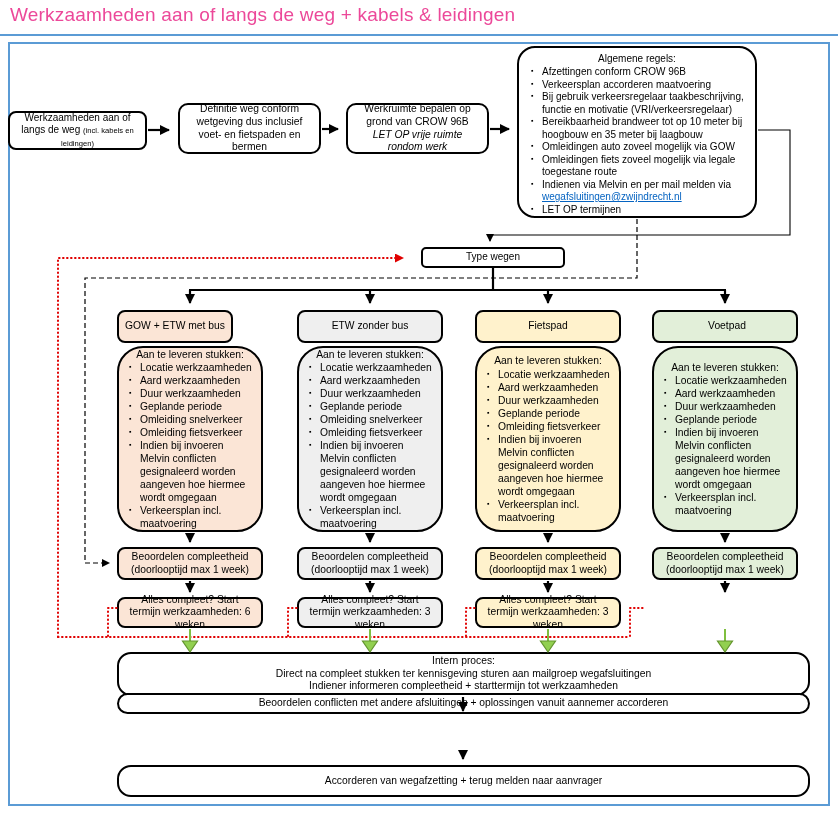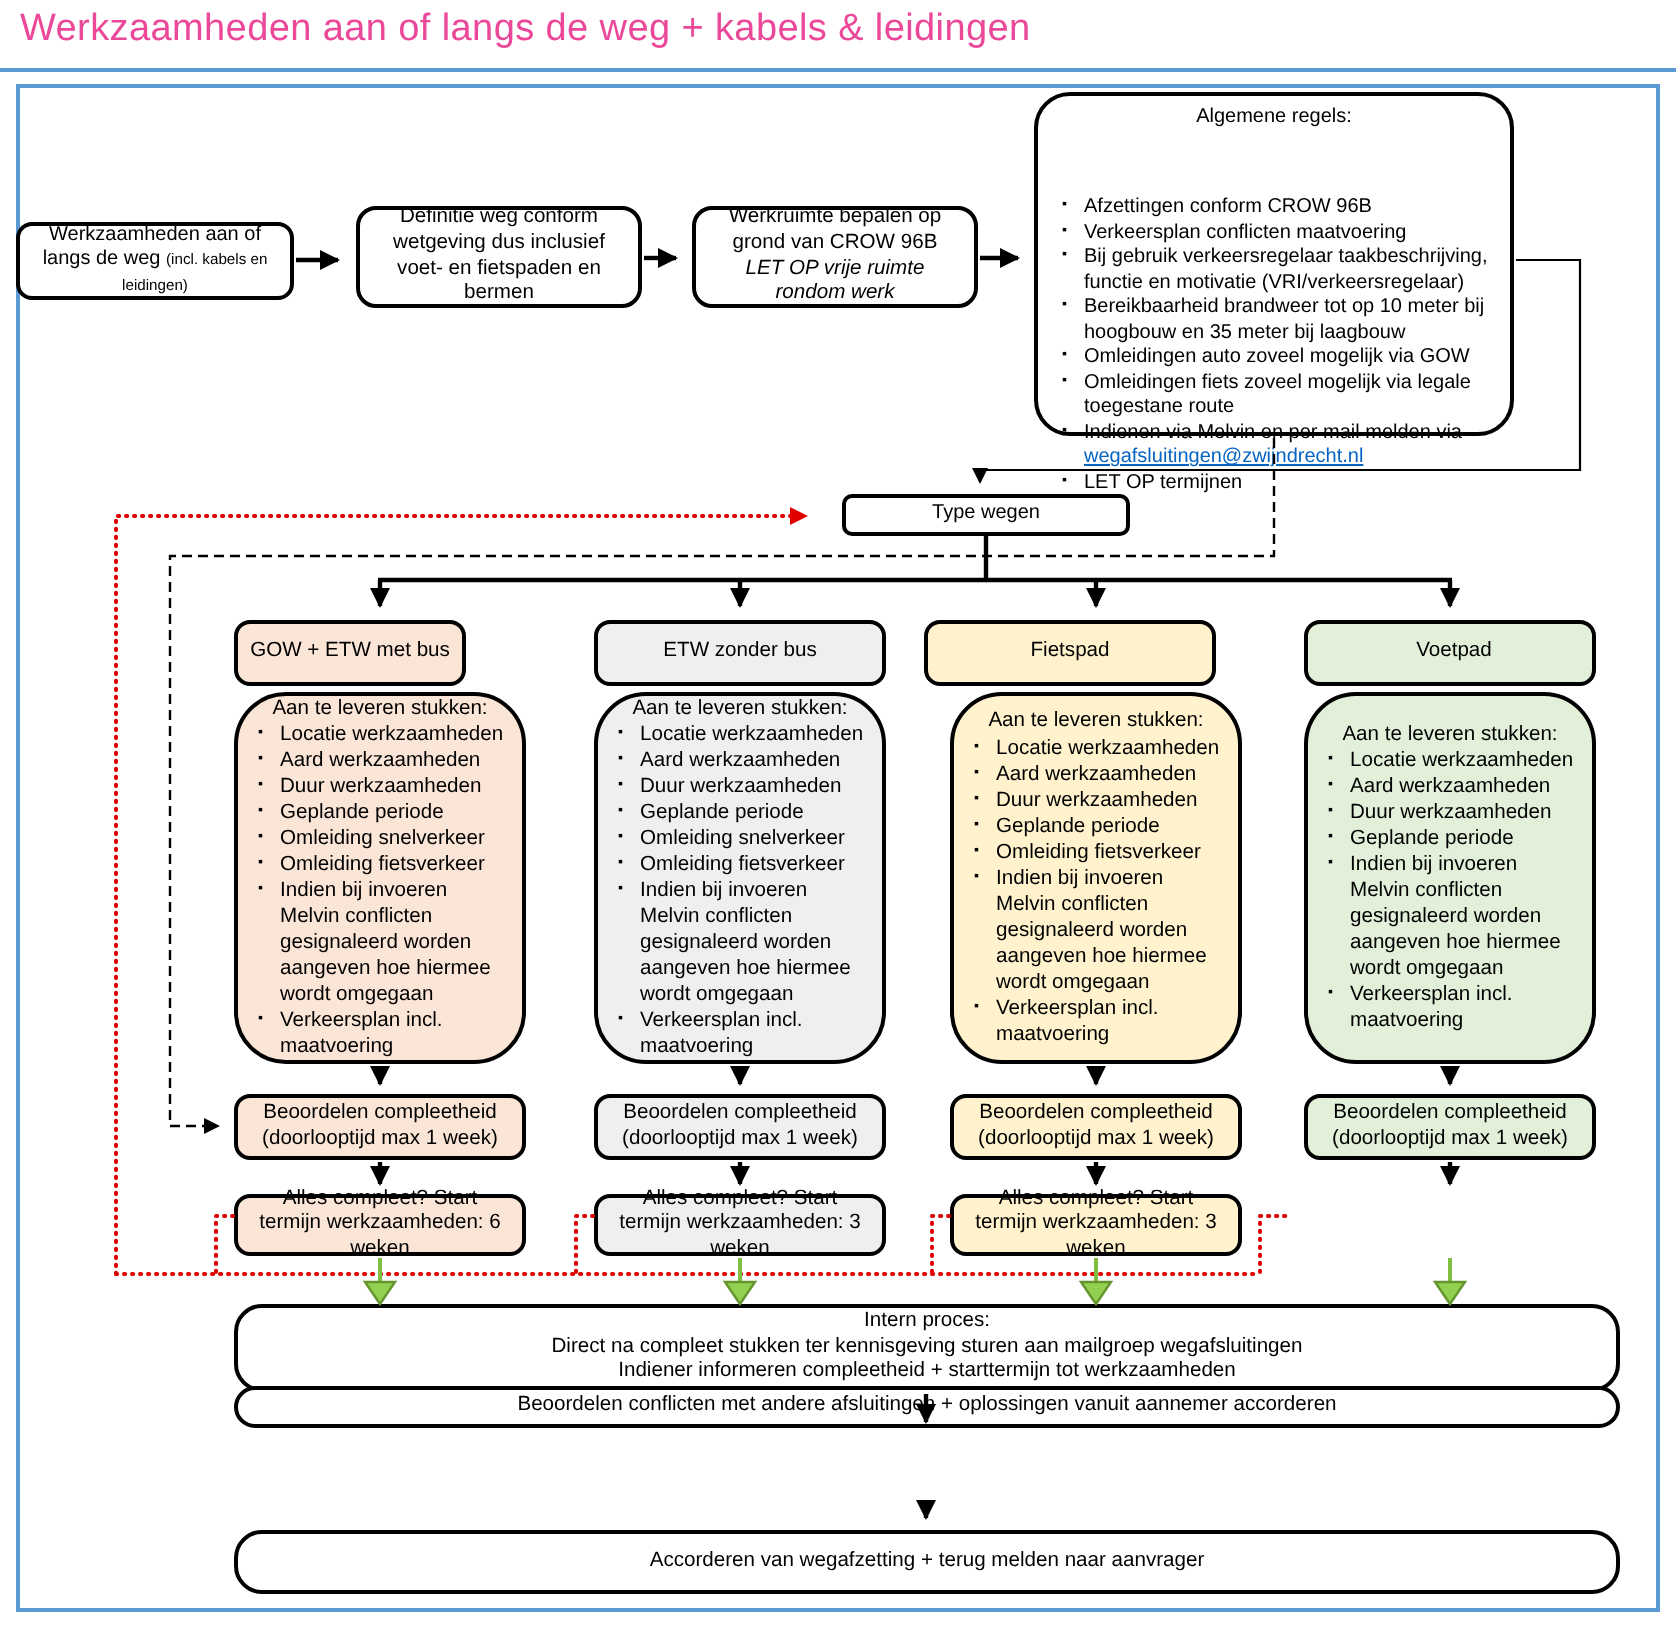--- a/index.html
+++ b/index.html
@@ -45,25 +45,25 @@
         <span class="note-small">(incl. kabels en leidingen)</span></div>
     </div>
     <div class="node r10" style="left:178px;top:103px;width:143px;height:51px;">
       <div>Definitie weg conform wetgeving dus inclusief voet- en fietspaden en bermen</div>
     </div>
     <div class="node r10" style="left:346px;top:103px;width:143px;height:51px;">
       <div>Werkruimte bepalen op grond van CROW 96B</div>
       <div class="warn-italic">LET OP vrije ruimte rondom werk</div>
     </div>
 
-    <div class="node r18 rules" style="left:517px;top:46px;width:240px;height:172px;gap:32px;">
+    <div class="node r18 rules" style="left:517px;top:46px;width:240px;height:172px;">
       <div class="rules-title">Algemene regels:</div>
       <ul class="blist">
         <li>Afzettingen conform CROW 96B</li>
-        <li>Verkeersplan conflicten maatvoering</li>
+        <li>Verkeersplan accorderen maatvoering</li>
         <li>Bij gebruik verkeersregelaar taakbeschrijving, functie en motivatie (VRI/verkeersregelaar)</li>
         <li>Bereikbaarheid brandweer tot op 10 meter bij hoogbouw en 35 meter bij laagbouw</li>
         <li>Omleidingen auto zoveel mogelijk via GOW</li>
         <li>Omleidingen fiets zoveel mogelijk via legale toegestane route</li>
         <li><span>Indienen via Melvin en per mail melden via </span><a class="maillink" href="#">wegafsluitingen@zwijndrecht.nl</a></li>
         <li>LET OP termijnen</li>
       </ul>
     </div>
 
     <div class="node r5" style="left:421px;top:247px;width:144px;height:21px;font-size:10px;padding:1px 4px;">
@@ -111,21 +111,21 @@
         </ul>
       </div>
     <div class="node r8" style="left: 297px; top: 547px; width: 146px; height: 33px; background-color: rgb(239, 239, 239);">
       <div>Beoordelen compleetheid</div>
       <div>(doorlooptijd max 1 week)</div>
       </div>
     <div class="node r8" style="left: 297px; top: 597px; width: 146px; height: 31px; background-color: rgb(239, 239, 239);">
       <div>Alles compleet? Start termijn werkzaamheden: 3 weken</div>
       </div>
 
-    <div class="node r8" style="left: 462px; top: 310px; width: 146px; height: 33px; background-color: rgb(255, 242, 204);">
+    <div class="node r8" style="left: 475px; top: 310px; width: 146px; height: 33px; background-color: rgb(255, 242, 204);">
       <div>Fietspad</div>
       </div>
     <div class="node r24 listbox" style="left: 475px; top: 346px; width: 146px; height: 186px; background-color: rgb(255, 242, 204);">
       <div class="list-title">Aan te leveren stukken:</div>
       <ul class="blist">
           <li>Locatie werkzaamheden</li>
           <li>Aard werkzaamheden</li>
           <li>Duur werkzaamheden</li>
           <li>Geplande periode</li>
           <li>Omleiding fietsverkeer</li>

